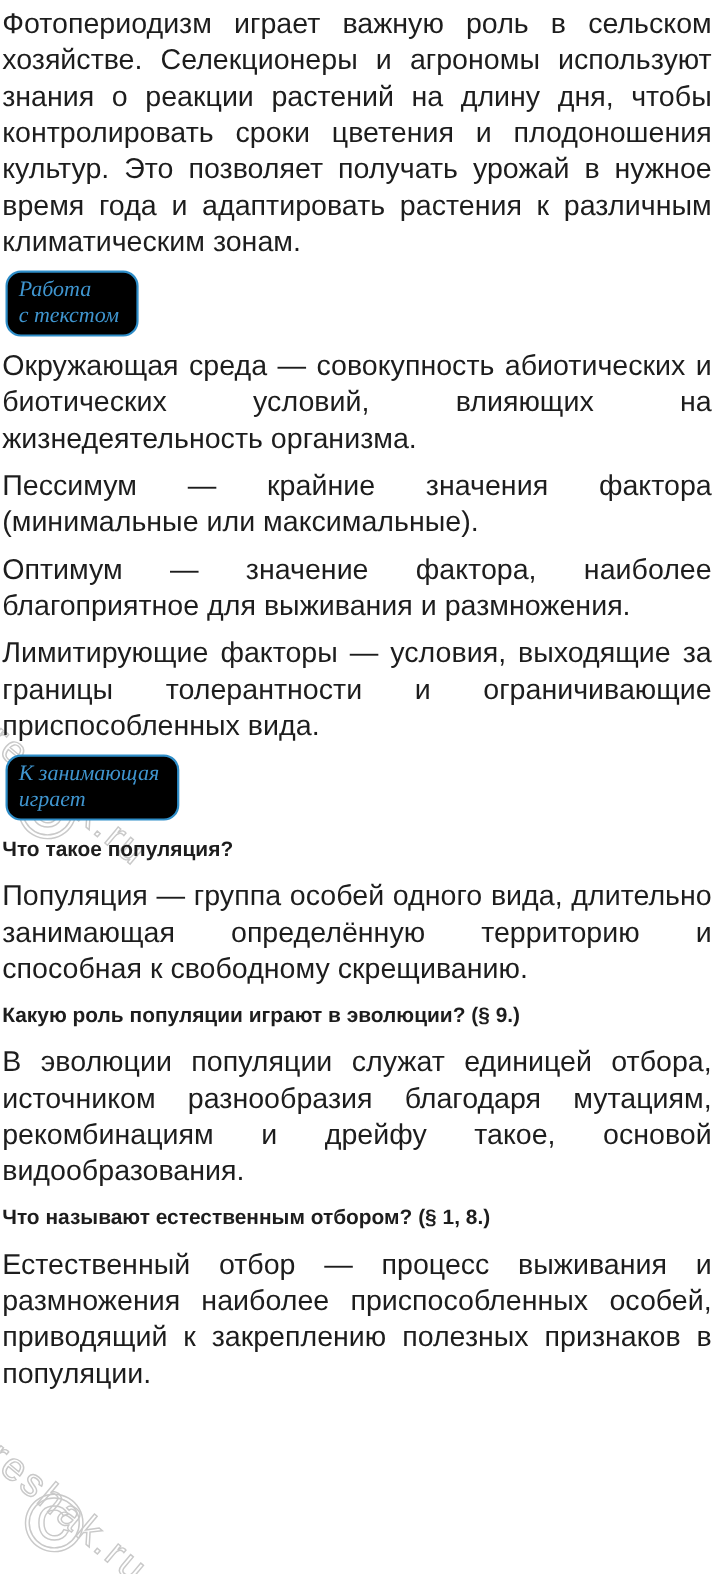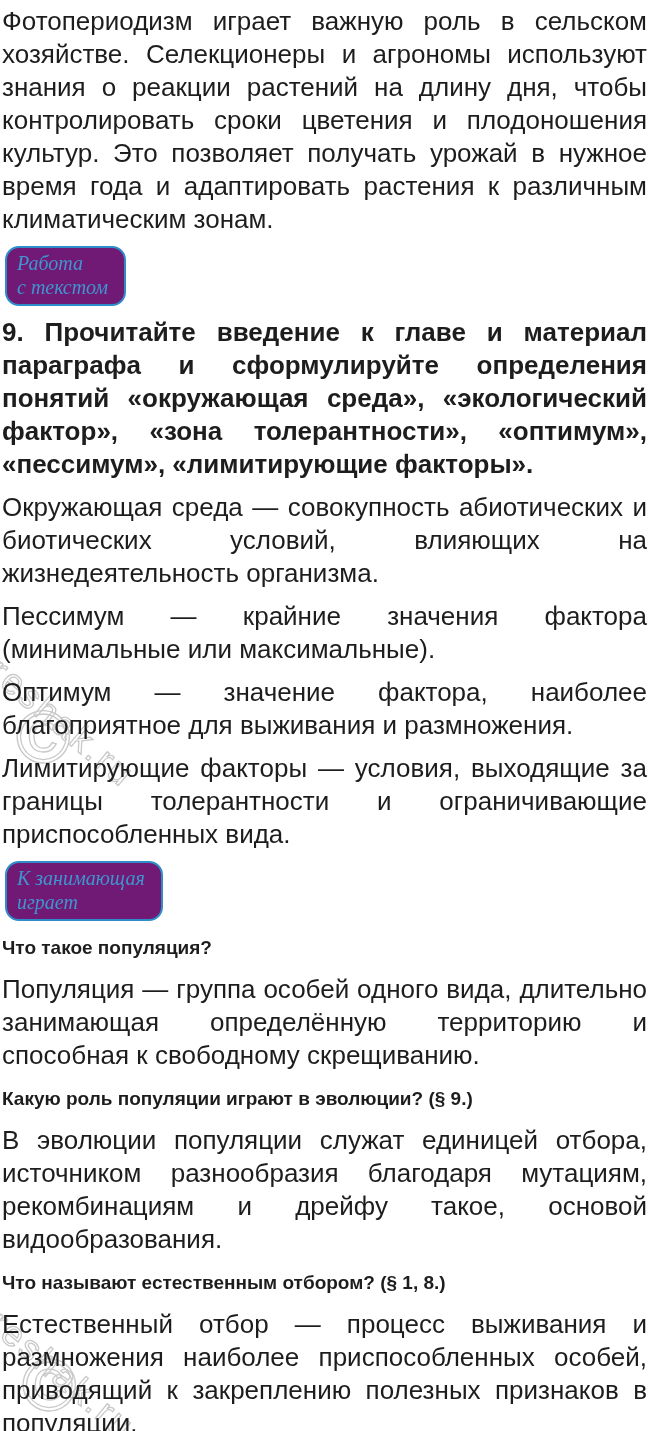--- a/index.html
+++ b/index.html
@@ -13,21 +13,21 @@
   .content { position: relative; z-index: 1; padding: 5px 2px 0 2px; }
   p.body {
     font-size: 26px; line-height: 33px;
     text-align: justify; margin: 0 0 10px;
   }
   .bold, h3.q { font-weight: bold; }
   h3.q { font-size: 19px; line-height: 33px; margin: 0 0 9px; }
   .badge {
     display: inline-block;
     border: 2.5px solid #2e8dc8;
-    background: #701a75;
+    background: #000000;
     border-radius: 14px;
     padding: 3px 16px 5px 10px;
     margin: 0 0 10px 3px;
     font-family: "Liberation Serif", serif;
     font-style: italic;
     color: #3f95cf;
     font-size: 20px; line-height: 24px;
   }
   .badge-line { display: block; }
   
@@ -59,21 +59,20 @@
 
 <div class="content">
 
   <p class="body">Фотопериодизм играет важную роль в сельском хозяйстве. Селекционеры и агрономы используют знания о реакции растений на длину дня, чтобы контролировать сроки цветения и плодоношения культур. Это позволяет получать урожай в нужное время года и адаптировать растения к различным климатическим зонам.</p>
 
   <div class="badge">
     <span class="badge-line">Работа</span>
     <span class="badge-line">с текстом</span>
   </div>
 
-  <p class="body bold">9. Прочитайте введение к главе и материал параграфа и сформулируйте определения понятий «окружающая среда», «экологический фактор», «зона толерантности», «оптимум», «пессимум», «лимитирующие факторы».</p>
 
   <p class="body">Окружающая среда — совокупность абиотических и биотических условий, влияющих на жизнедеятельность организма.</p>
   <p class="body">Пессимум — крайние значения фактора (минимальные или максимальные).</p>
   <p class="body">Оптимум — значение фактора, наиболее благоприятное для выживания и размножения.</p>
   <p class="body">Лимитирующие факторы — условия, выходящие за границы толерантности и ограничивающие приспособленных вида.</p>
 
   <div class="badge">
     <span class="badge-line">К занимающая</span>
     <span class="badge-line">играет</span>
   </div>

